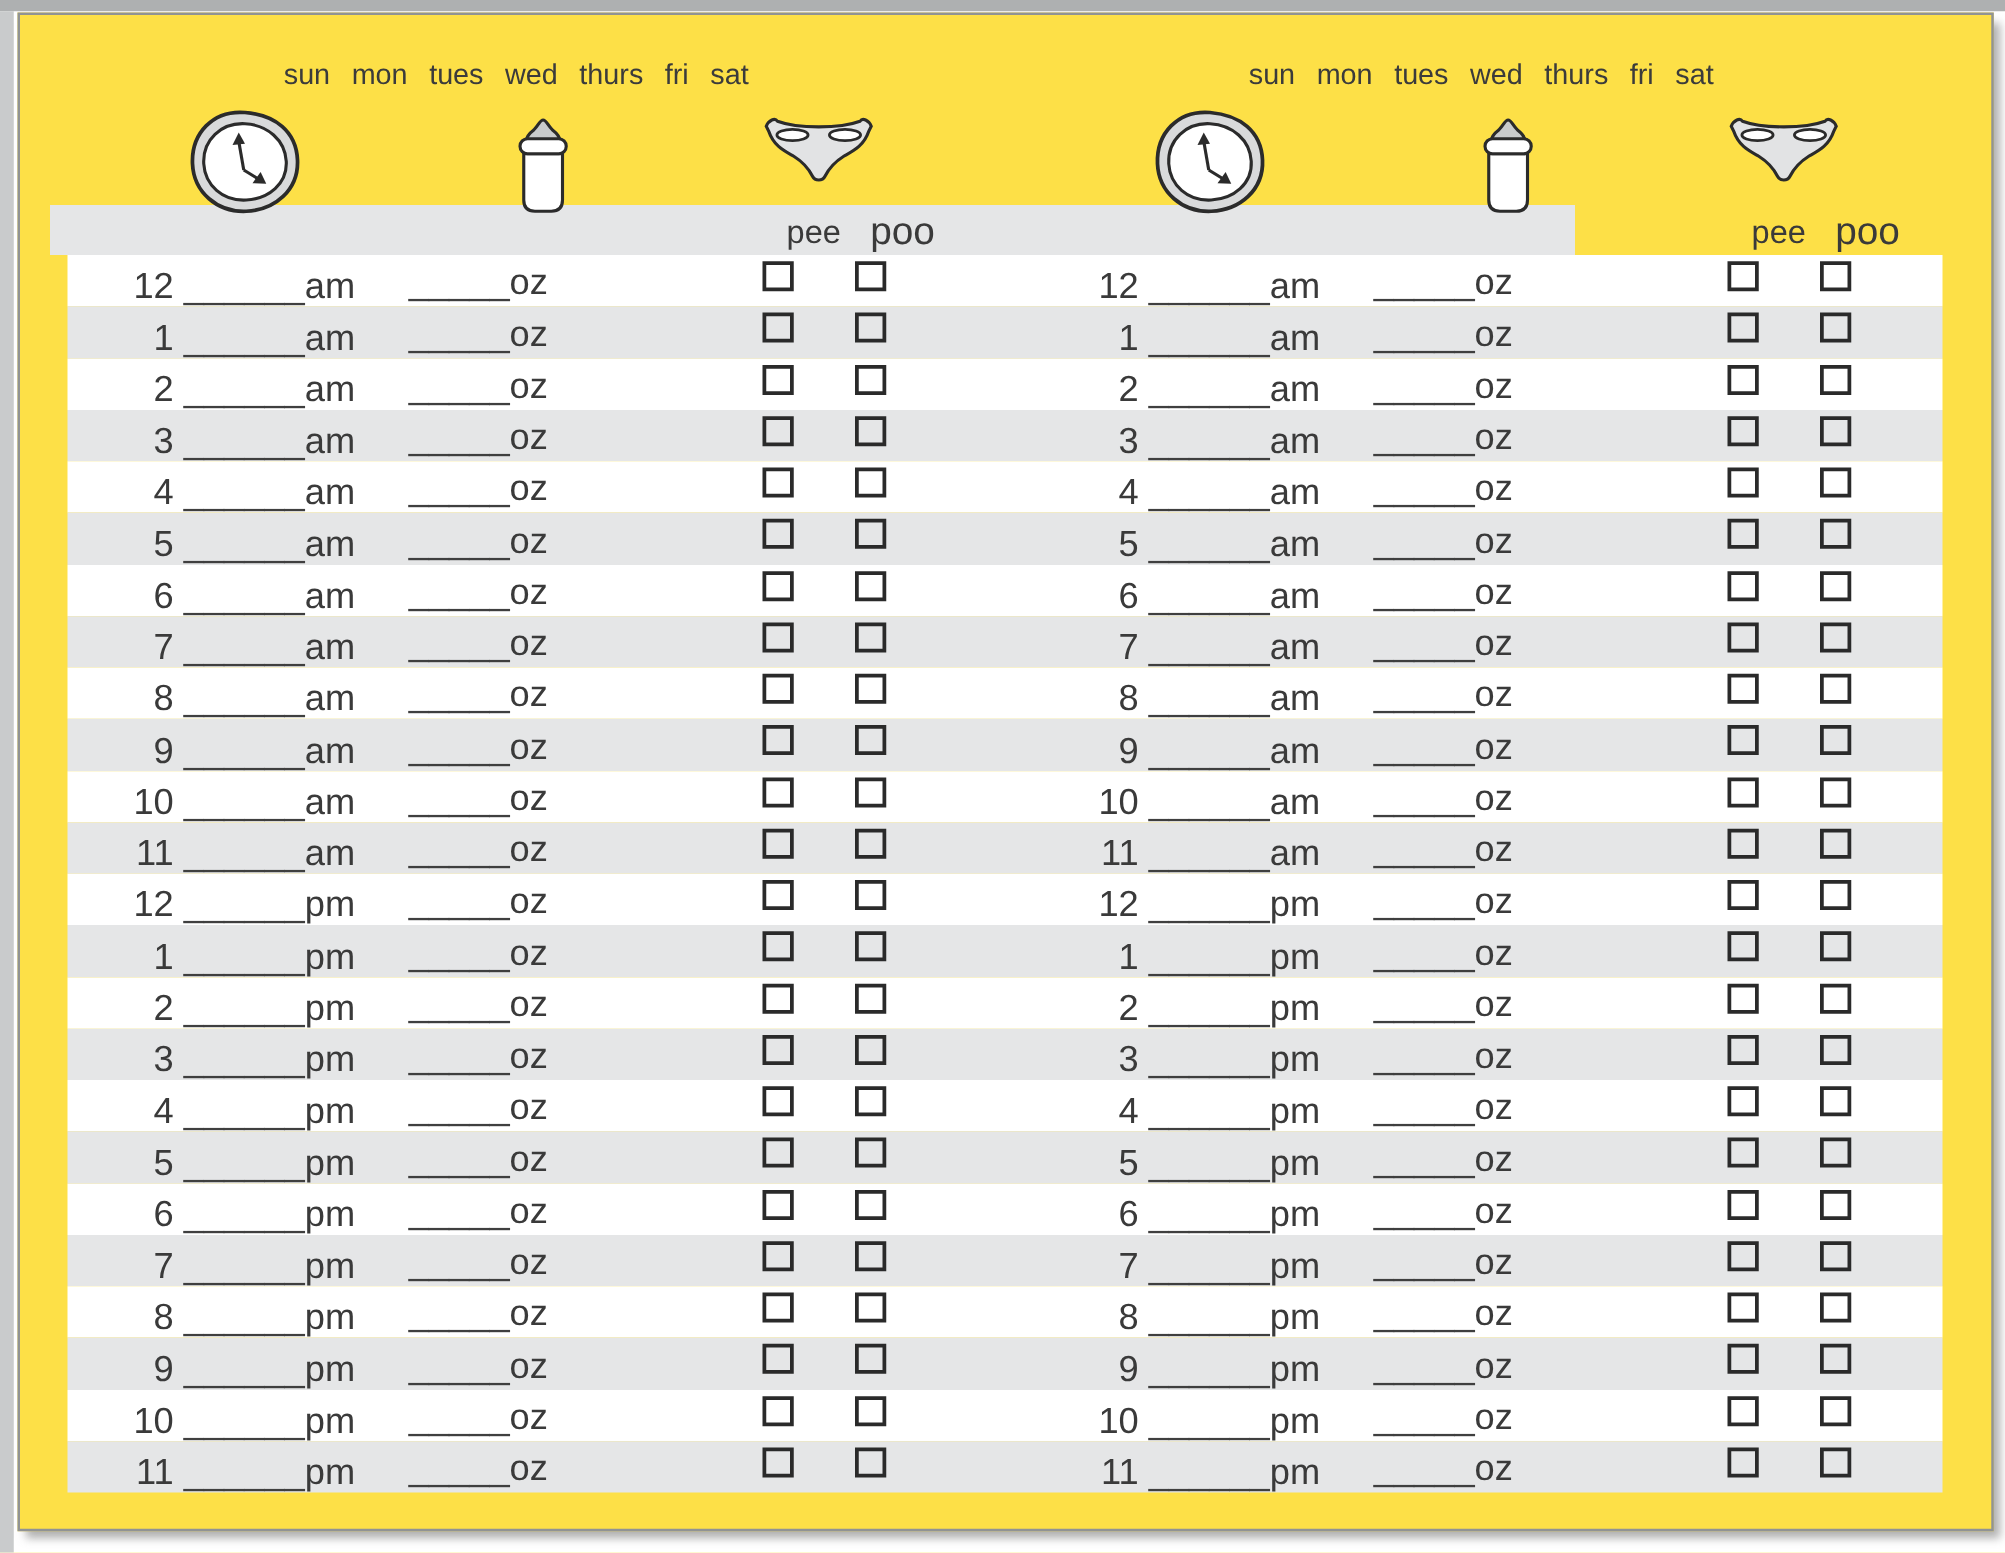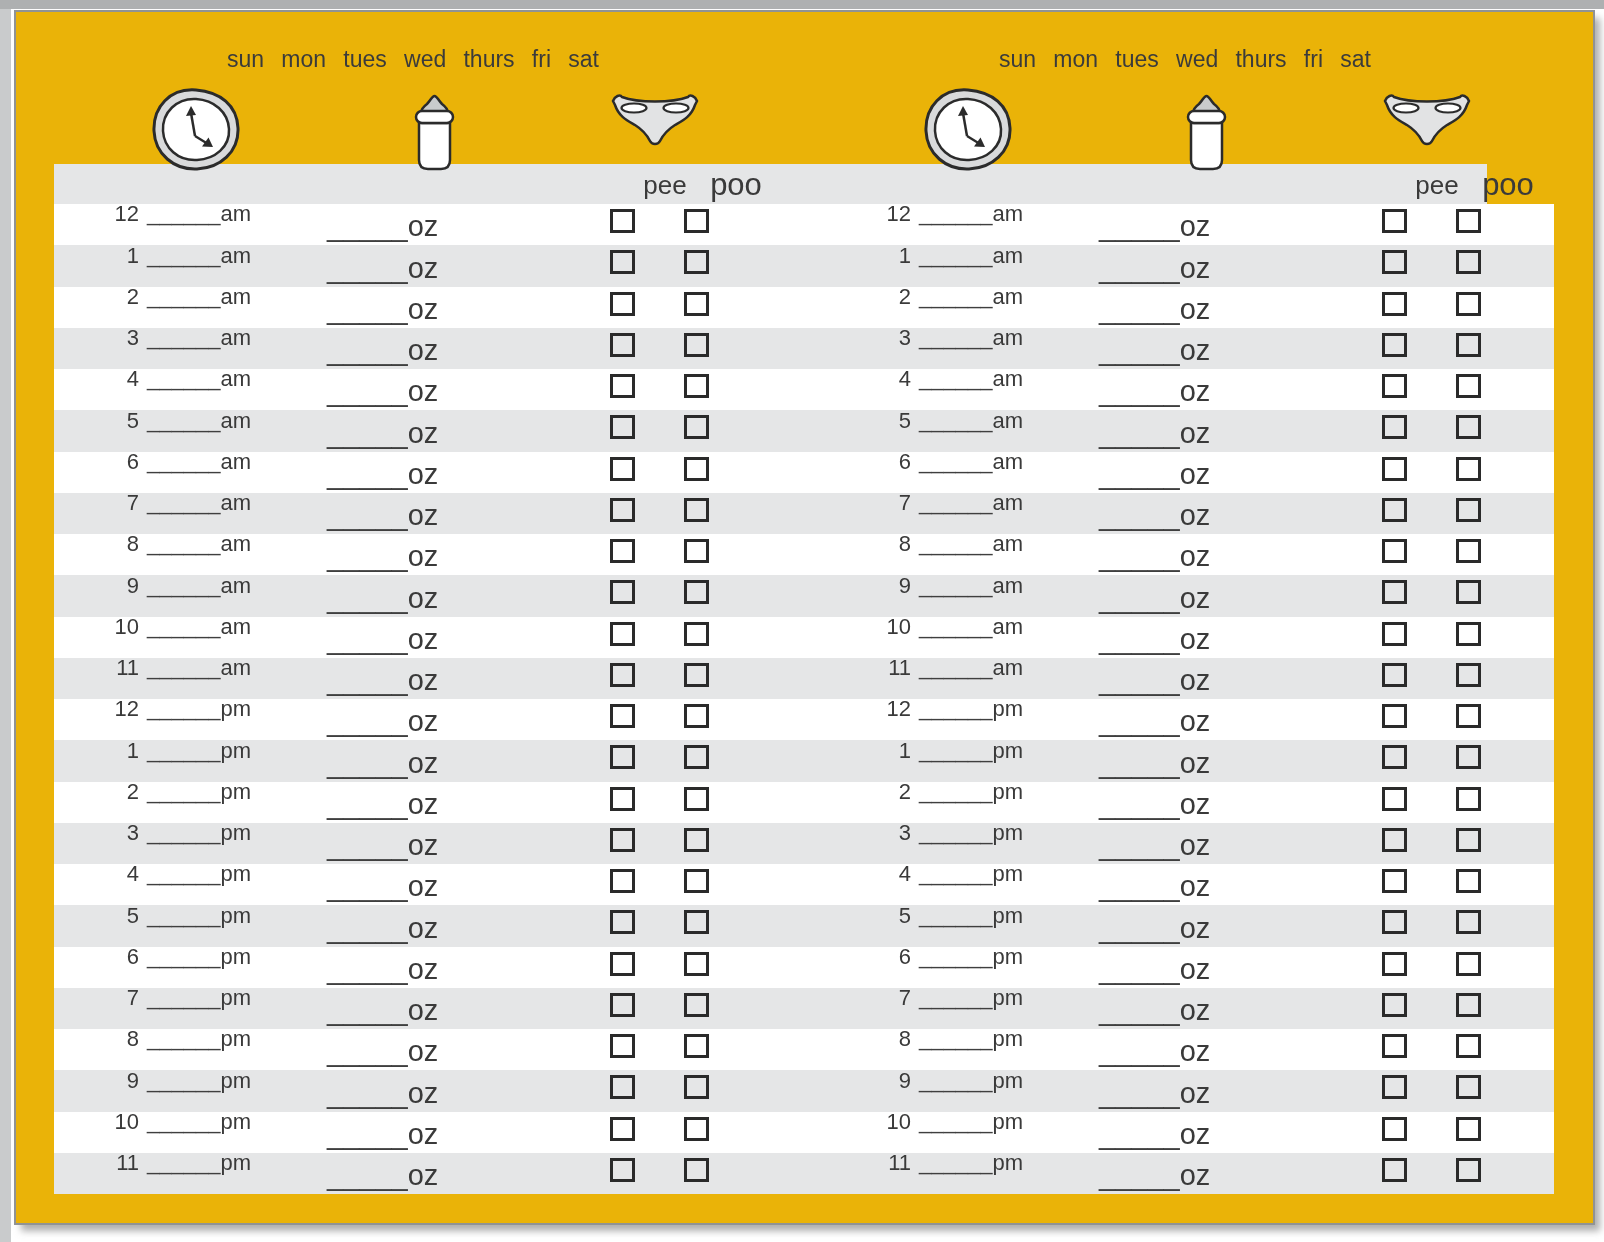--- a/index.html
+++ b/index.html
@@ -6,49 +6,49 @@
     --stripe:#e5e6e7;
     --ink:#3a3a3a;
     --line:#2b2b2b;
     --icon-fill:#d9dadb;
   }
   *{margin:0;padding:0;box-sizing:border-box;}
   html,body{width:1604px;height:1242px;overflow:hidden;background:#ffffff;
     font-family:"Liberation Sans", sans-serif;color:var(--ink);}
   .top-strip{position:absolute;left:0;top:0;width:1604px;height:9px;background:#aeb0b1;}
   .left-strip{position:absolute;left:0;top:9px;width:11px;height:1233px;background:#c9cbcc;}
-  .sheet{position:absolute;left:14px;top:10px;width:1581px;height:1215px;background:#eab308;
+  .sheet{position:absolute;left:14px;top:10px;width:1581px;height:1215px;background:#fde047;
     border:2px solid #909394;box-shadow:6px 7px 7px -1px rgba(110,110,110,.55);}
 
   
   .head-half{position:absolute;top:0;width:728px;height:162px;z-index:2;}
   .days{position:absolute;left:173px;top:34px;width:372px;display:flex;
     justify-content:space-between;font-size:23px;color:#3b3b3b;}
   .icon{position:absolute;display:block;line-height:0;}
   .pos-clock-icon{left:96px;top:75px;}
   .pos-bottle-icon{left:353px;top:82px;}
   .pos-diaper-icon{left:556px;top:80px;}
 
   
-  .band{position:absolute;left:38px;top:152px;width:1433px;height:40px;background:var(--stripe);z-index:1;}
+  .band{position:absolute;left:24px;top:152px;width:1220px;height:40px;background:var(--stripe);z-index:1;}
   .band-half{position:absolute;top:0;width:728px;height:40px;}
   .band-half .pee{position:absolute;left:541px;width:64px;text-align:center;
     font-size:26px;line-height:42px;}
   .band-half .poo{position:absolute;left:611px;width:66px;text-align:center;
     font-size:31px;line-height:42px;}
 
   
   .rows{position:absolute;left:38px;top:192px;width:1500px;height:990px;
     display:flex;flex-direction:column;z-index:1;}
   .row{flex:1;position:relative;background:#ffffff;}
   .row.alt{background:var(--stripe);}
   .half{position:absolute;top:0;bottom:0;width:728px;}
   .half.h0{left:0;} .half.h1{left:772px;}
-  .time{position:absolute;left:0;bottom:16px;display:flex;align-items:flex-end;
-    font-size:22px;line-height:30px;white-space:pre;}
+  .time{position:absolute;left:0;bottom:1px;display:flex;align-items:flex-end;
+    font-size:29px;line-height:30px;white-space:pre;}
   .hour{display:inline-block;width:85px;text-align:right;margin-right:8px;}
   .blank{letter-spacing:0px;color:#3f3f3f;}
   .ozgrp{position:absolute;left:273px;bottom:4px;display:flex;align-items:flex-end;
     font-size:29px;line-height:30px;white-space:pre;}
   .cb{position:absolute;top:5px;width:25px;height:24px;border:3px solid #2a2a2a;background:transparent;}
   .cb.c1{left:556px;} .cb.c2{left:630px;}
 </style>
 </head>
 <body>
 

